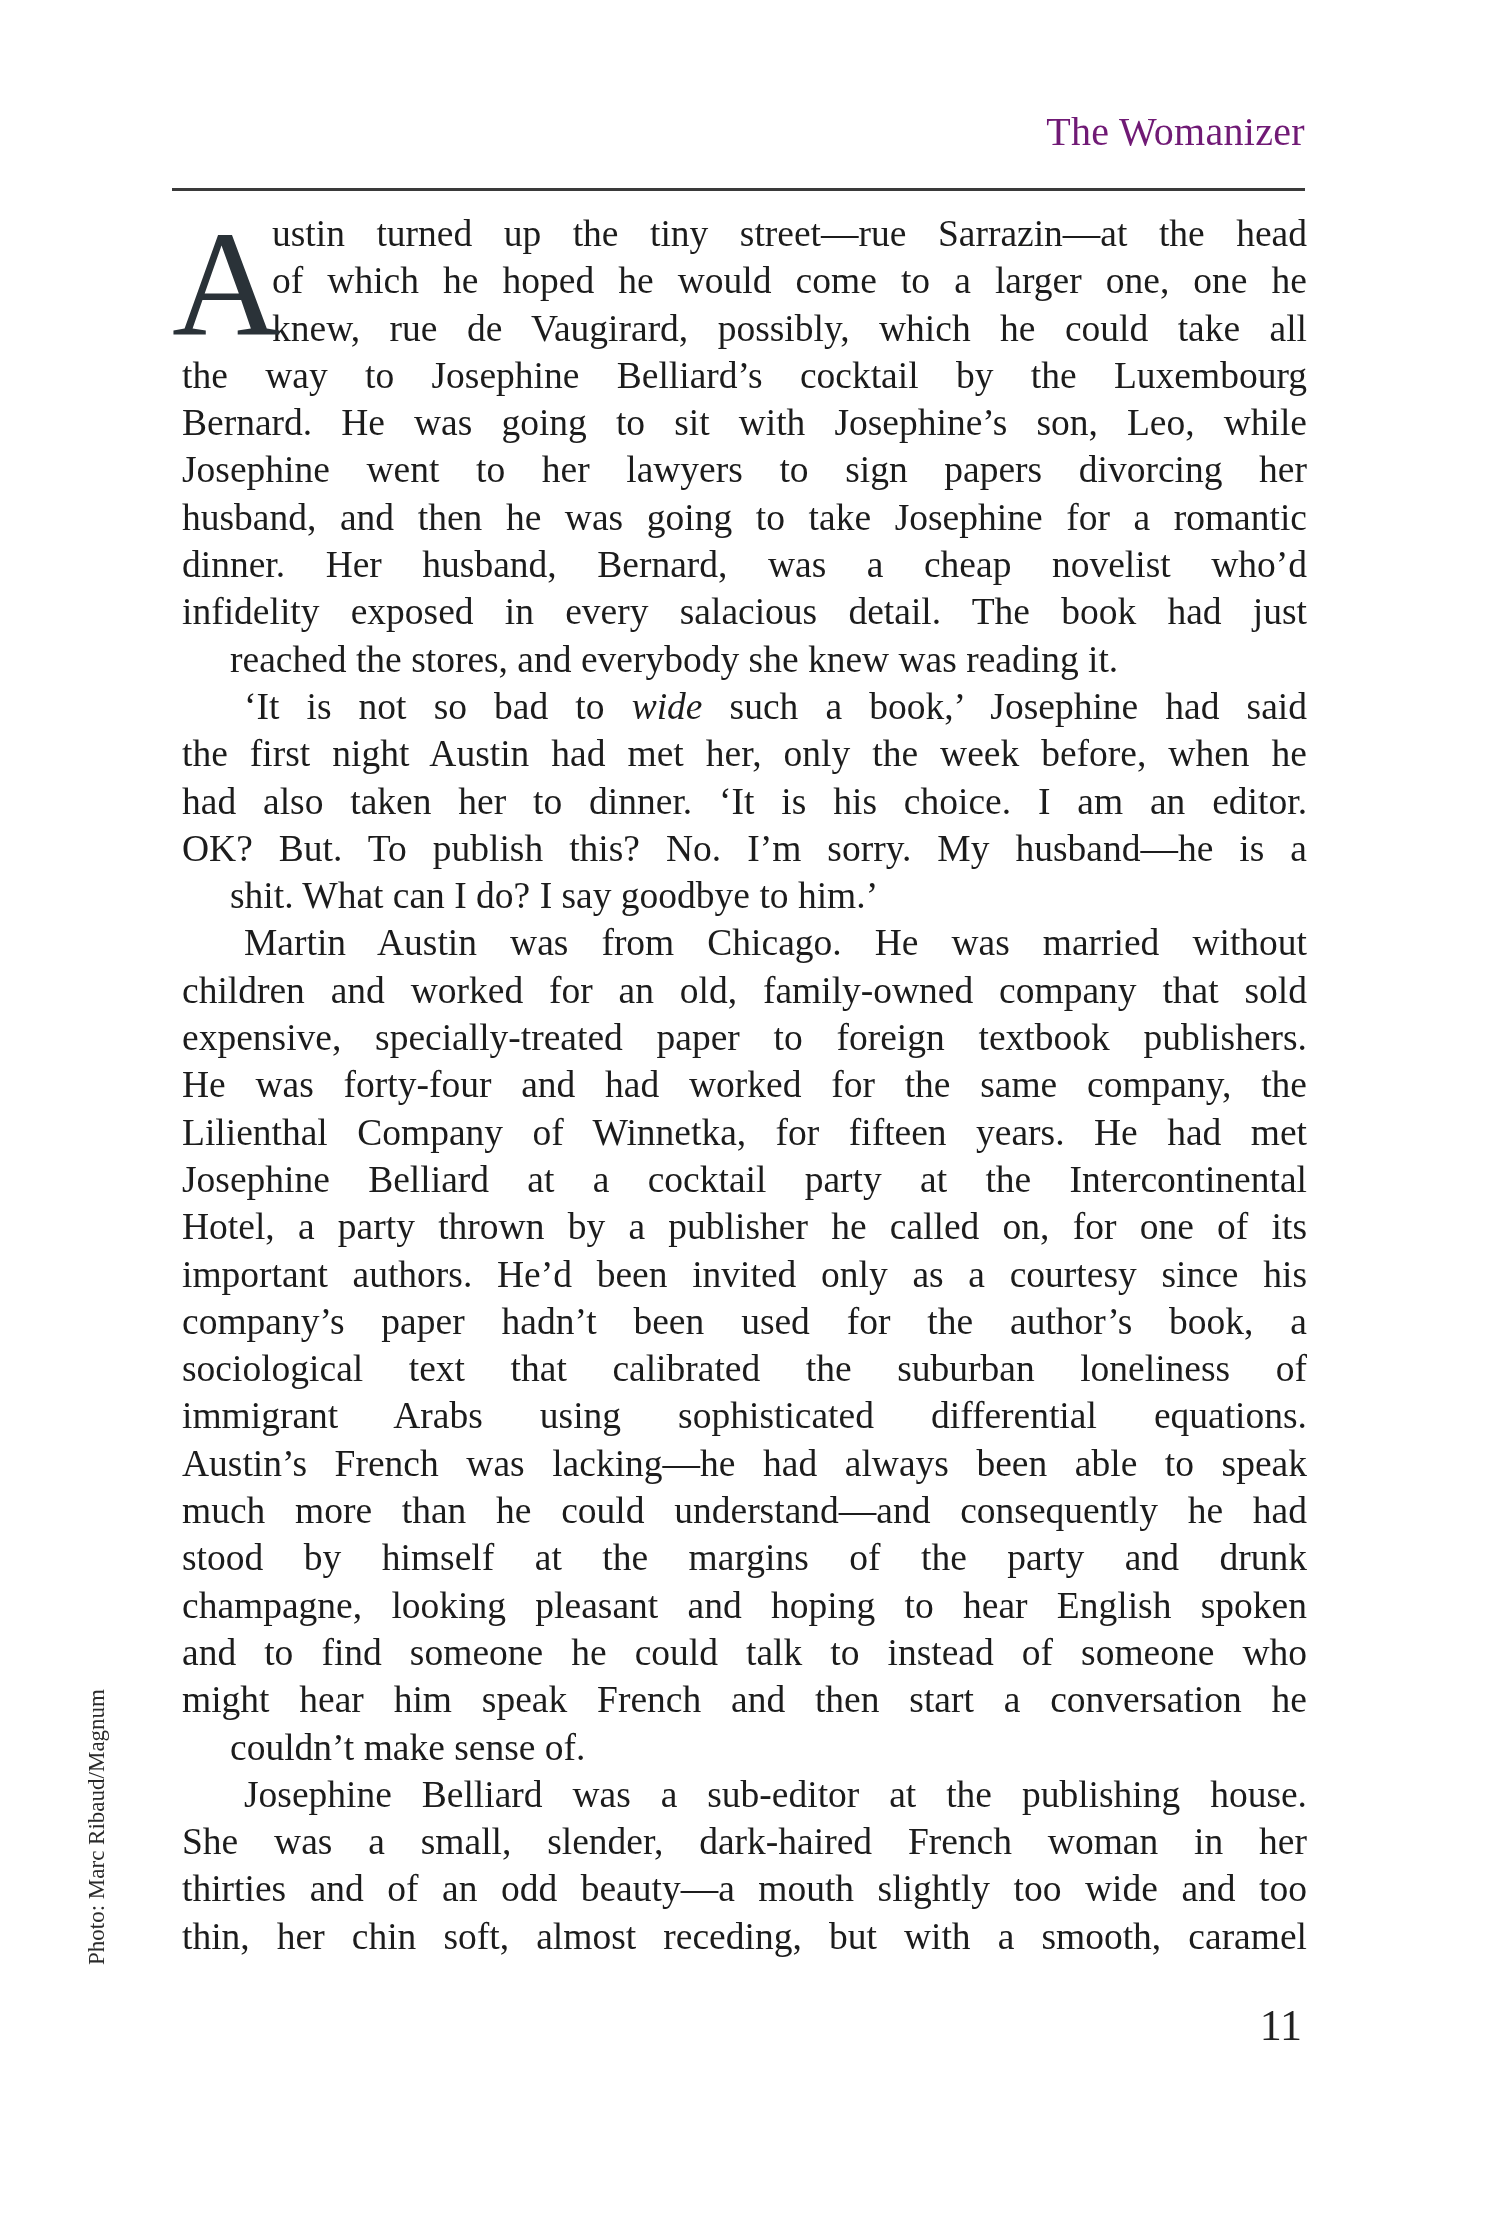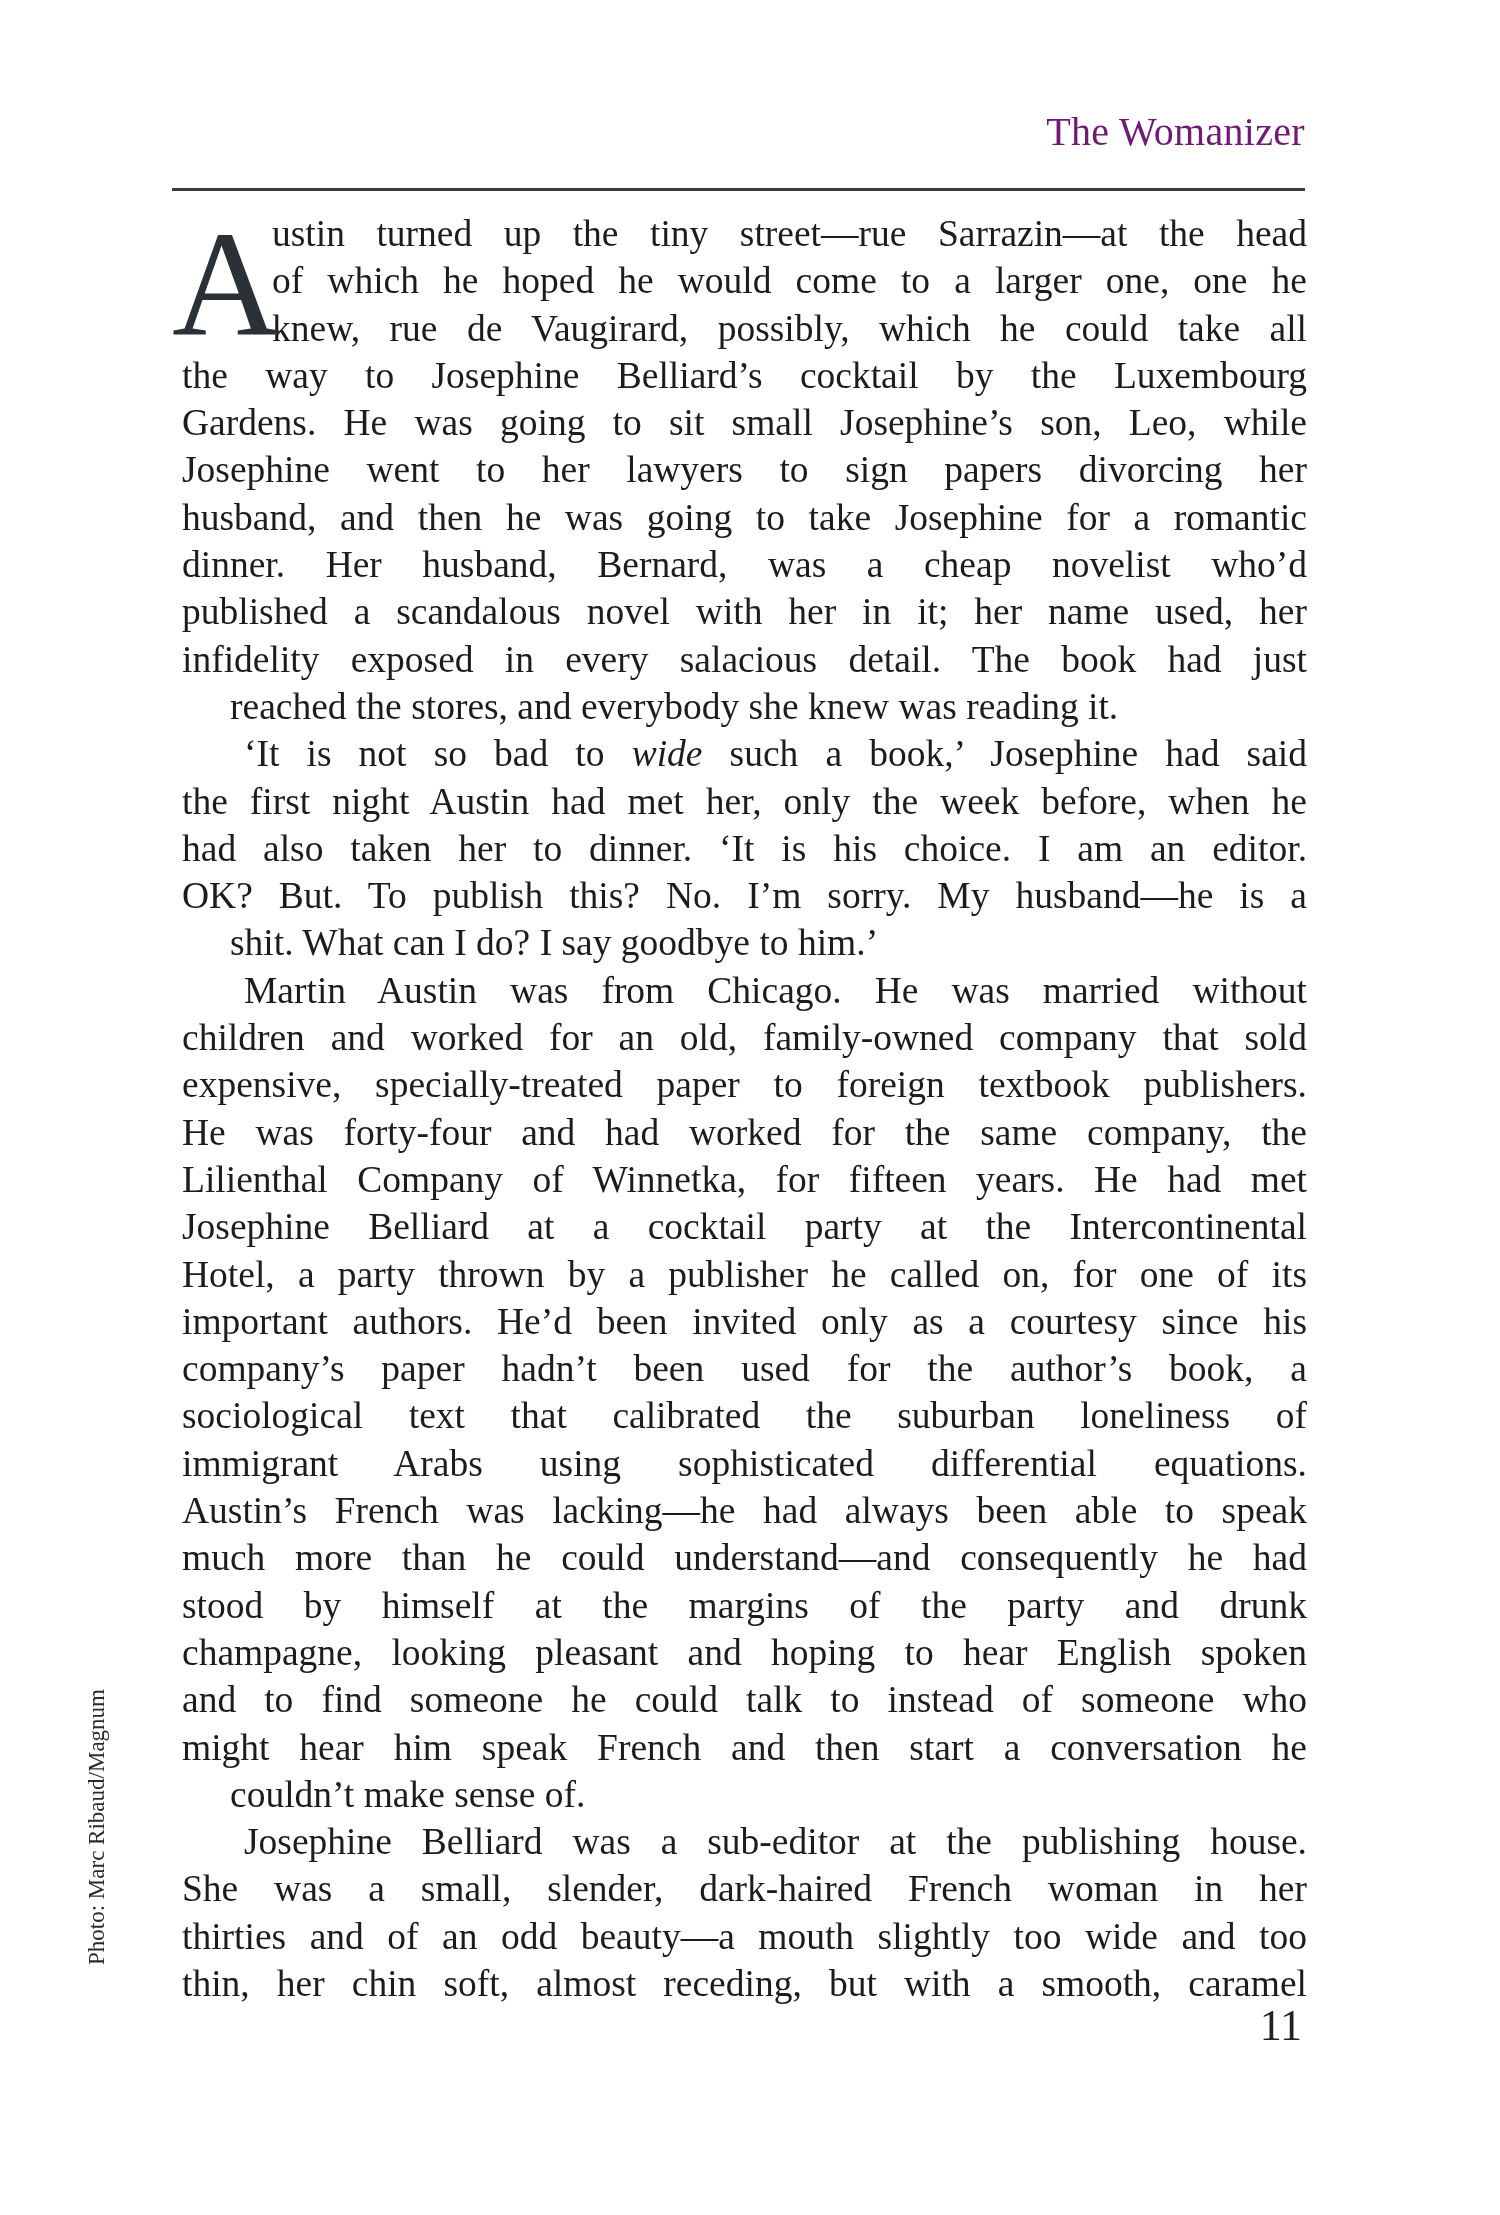--- a/index.html
+++ b/index.html
@@ -23,25 +23,24 @@
 
 <div class="running-head">The Womanizer</div>
 <div class="rule"></div>
 
 <div class="body-text" id="body-text">
   <span class="dropcap">A</span>
 <span class="line drop">ustin turned up the tiny street—rue Sarrazin—at the head</span>
     <span class="line drop">of which he hoped he would come to a larger one, one he</span>
     <span class="line drop">knew, rue de Vaugirard, possibly, which he could take all</span>
     <span class="line">the way to Josephine Belliard’s cocktail by the Luxembourg</span>
-    <span class="line">Gardens. He was going to sit small Josephine’s son, Leo, while</span>
+    <span class="line">Bernard. He was going to sit with Josephine’s son, Leo, while</span>
     <span class="line">Josephine went to her lawyers to sign papers divorcing her</span>
     <span class="line">husband, and then he was going to take Josephine for a romantic</span>
     <span class="line">dinner. Her husband, Bernard, was a cheap novelist who’d</span>
-    <span class="line">published a scandalous novel with her in it; her name used, her</span>
     <span class="line">infidelity exposed in every salacious detail. The book had just</span>
     <span class="line last">reached the stores, and everybody she knew was reading it.</span>
     <span class="line indent">‘It is not so bad to <em>wide</em> such a book,’ Josephine had said</span>
     <span class="line">the first night Austin had met her, only the week before, when he</span>
     <span class="line">had also taken her to dinner. ‘It is his choice. I am an editor.</span>
     <span class="line">OK? But. To publish this? No. I’m sorry. My husband—he is a</span>
     <span class="line last">shit. What can I do? I say goodbye to him.’</span>
     <span class="line indent">Martin Austin was from Chicago. He was married without</span>
     <span class="line">children and worked for an old, family-owned company that sold</span>
     <span class="line">expensive, specially-treated paper to foreign textbook publishers.</span>

